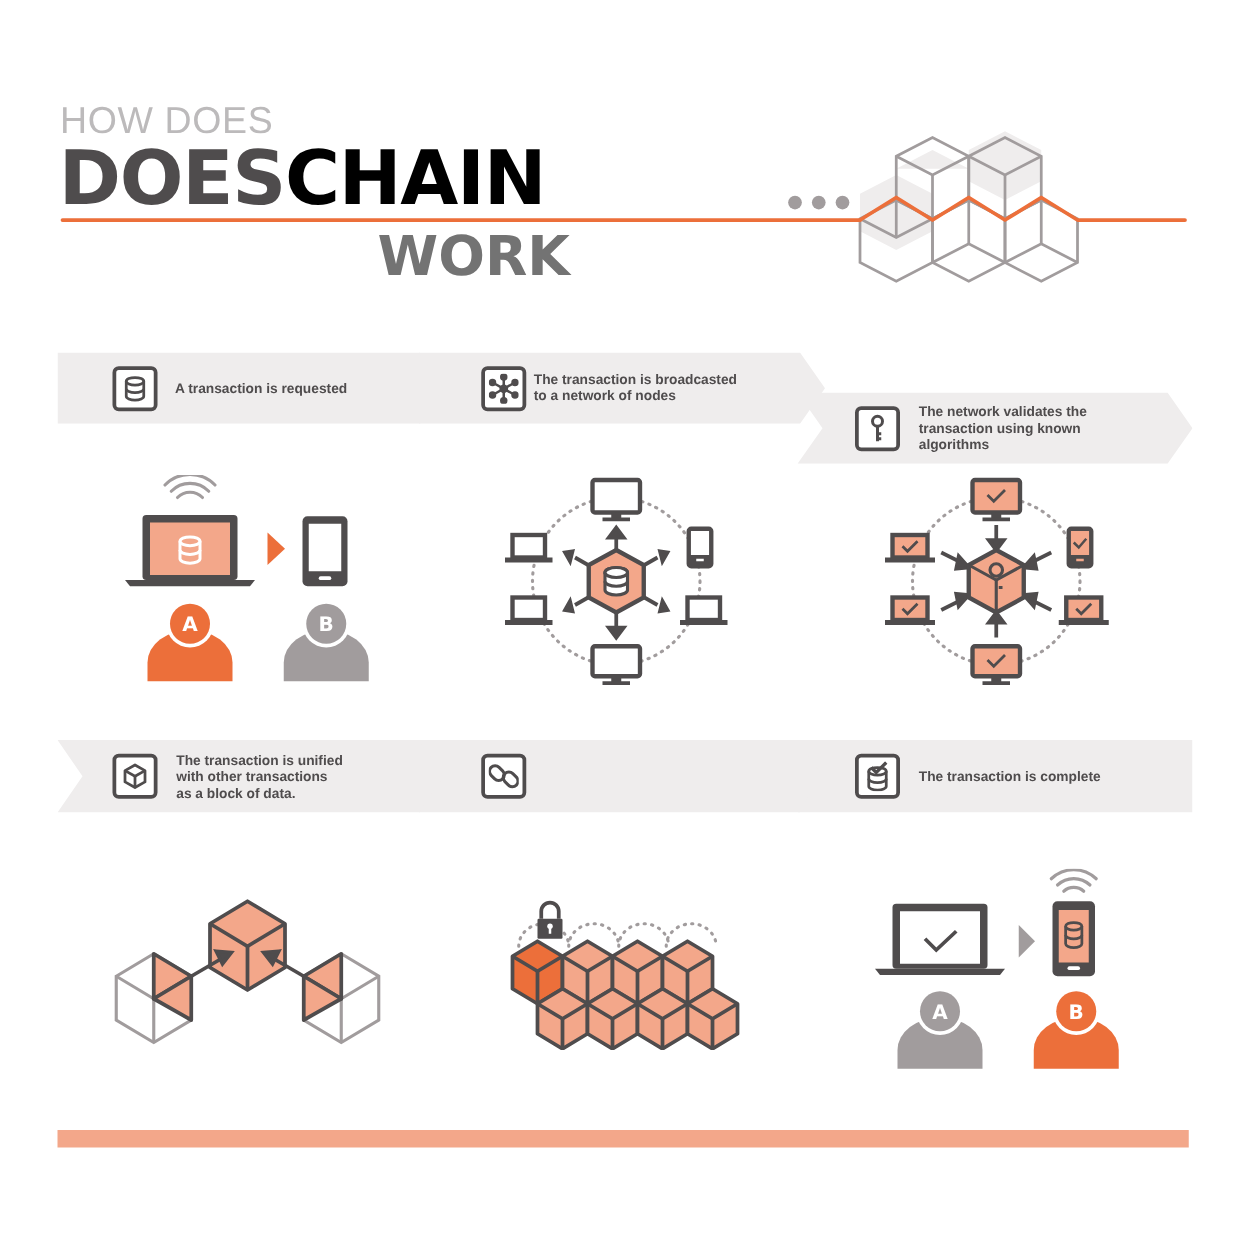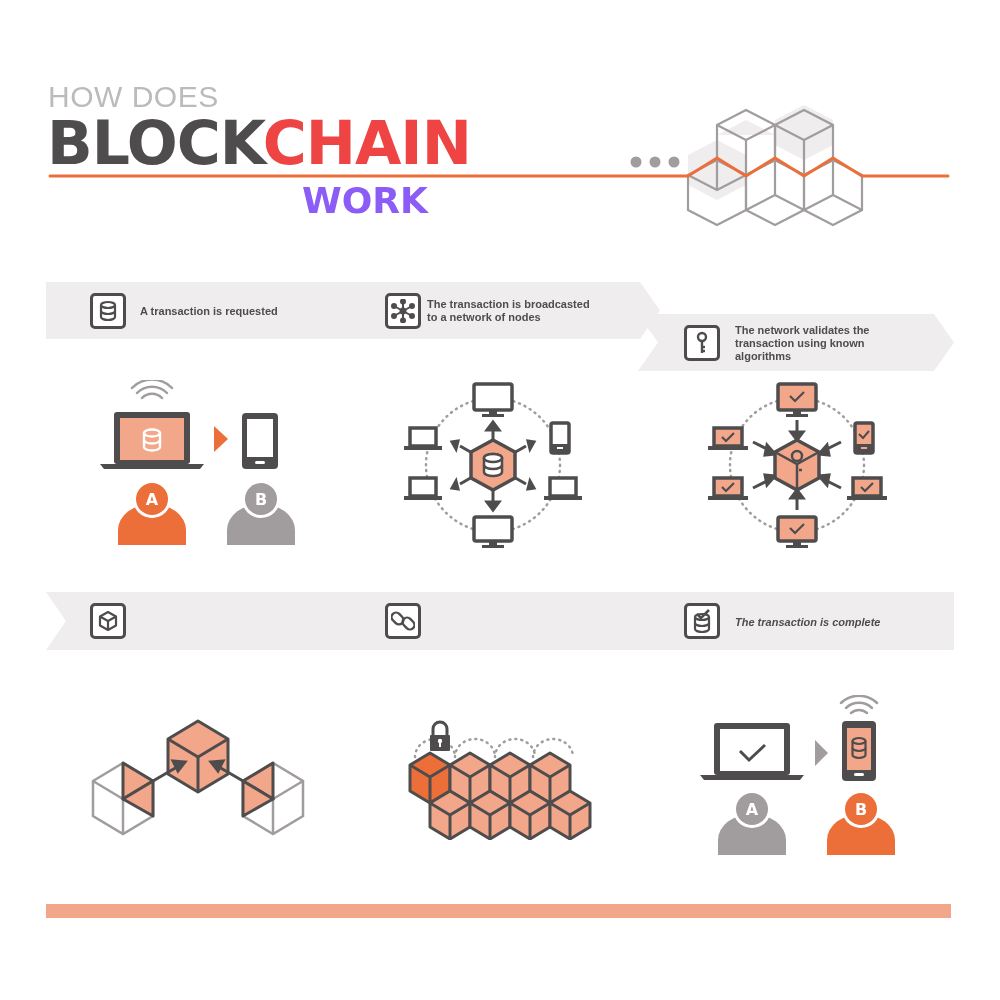--- a/index.html
+++ b/index.html
@@ -1,35 +1,35 @@
 <!DOCTYPE html>
 <html><head>
 <meta charset="utf-8">
 <style>
   html, body { margin: 0; padding: 0; background: #ffffff; }
   body { width: 1000px; height: 1000px; position: relative; overflow: hidden; font-family: "Liberation Sans", sans-serif; }
   .abs { position: absolute; }
   .title-how { left: 48px; top: 80px; font-size: 30px; color: #bcbabb; letter-spacing: 0.5px; font-family: "Liberation Sans", sans-serif; }
   .title-block { left: 47px; top: 108px; font-size: 60px; font-weight: bold; letter-spacing: -1px; line-height: 70px; font-family: "DejaVu Sans", sans-serif; }
   .title-block .b1 { color: #4f4c4d; }
-  .title-block .b2 { color: #ef4444; }
-  .title-work { left: 302px; top: 180px; font-size: 36px; font-weight: bold; color: #8b5cf6; font-family: "DejaVu Sans", sans-serif; }
+  .title-block .b2 { color: #000000; }
+  .title-work { left: 302px; top: 180px; font-size: 44px; font-weight: bold; color: #737373; font-family: "DejaVu Sans", sans-serif; }
   .banner { height: 57px; }
   .banner svg.bg { position: absolute; left: 0; top: 0; }
   .step-icon { position: absolute; width: 36px; height: 36px; border: 3px solid #4f4c4d; border-radius: 5px; box-sizing: border-box; background: #fff; display: flex; align-items: center; justify-content: center; }
   .step-text { position: absolute; font-size: 11px; font-weight: bold; color: #4f4c4d; line-height: 13px; white-space: pre-line; font-family: "Liberation Sans", sans-serif; }
   .bottom-bar { left: 46px; top: 904px; width: 905px; height: 14px; background: #f3a78a; }
   .badge-letter { font-family: "DejaVu Sans", sans-serif; font-weight: bold; font-size: 16px; fill: #fff; }
 </style>
 </head>
 <body>
 
 <div class="abs title-how">HOW DOES</div>
 <div class="abs title-block">
-  <span class="b1">BLOCK</span><span class="b2">CHAIN</span>
+  <span class="b1">DOES</span><span class="b2">CHAIN</span>
 </div>
 <div class="abs title-work">WORK</div>
 
 <svg class="abs" style="left:0;top:0" width="1000" height="240">
 
   <g fill="none" stroke="#a19c9d" stroke-width="2.2">
     <polygon points="717,135 746,120 775,135" fill="#efeded" stroke="none"></polygon>
     <polygon points="775,120 804,105 833,120 833,145 804,160 775,145" fill="#efeded" stroke="none"></polygon>
     <polygon points="688,155 717,140 746,155 746,185 717,200 688,185" fill="#efeded" stroke="none"></polygon>
 
@@ -277,37 +277,40 @@
     </svg>
   <div class="step-icon" style="left:44px;top:11px">
     <svg width="22" height="22" viewBox="0 0 22 22">
         <g fill="none" stroke="#4f4c4d" stroke-width="2.2" stroke-linejoin="round">
           <polygon points="11,2 19,6.5 19,15.5 11,20 3,15.5 3,6.5"></polygon>
           <polyline points="3,6.5 11,11 19,6.5"></polyline>
           <line x1="11" y1="11" x2="11" y2="20"></line>
         </g>
       </svg>
   </div>
+  <div class="step-text" style="left:95px;top:11px">The transaction is unified
+with other transactions
+as a block of data.</div>
 </div>
 
 <div class="abs banner" style="left:335px;top:592px;width:325px;">
   <svg class="bg" width="325" height="58">
       <polygon points="0,0 305,0 325,29 305,58 0,58 20,29" fill="#efeded"></polygon>
     </svg>
   <div class="step-icon" style="left:50px;top:11px">
     <svg width="24" height="24" viewBox="0 0 24 24">
         <g fill="none" stroke="#4f4c4d" stroke-width="2.4">
           <rect x="2" y="3" width="9" height="13" rx="4.5" transform="rotate(-45 6.5 9.5)"></rect>
           <rect x="13" y="8" width="9" height="13" rx="4.5" transform="rotate(-45 17.5 14.5)"></rect>
         </g>
       </svg>
   </div>
 </div>
 
-<div class="abs banner" style="left:638px;top:592px;width:316px;font-style:italic;">
+<div class="abs banner" style="left:638px;top:592px;width:316px;">
   <svg class="bg" width="316" height="58">
       <polygon points="0,0 316,0 316,58 0,58 20,29" fill="#efeded"></polygon>
     </svg>
   <div class="step-icon" style="left:46px;top:11px">
     <svg width="20" height="24" viewBox="0 0 20 24">
         <g fill="none" stroke="#4f4c4d" stroke-width="2.2">
           <ellipse cx="10" cy="8" rx="7" ry="3"></ellipse>
           <path d="M3,8 v12 a7,3 0 0 0 14,0 v-12"></path>
           <path d="M3,14 a7,3 0 0 0 14,0"></path>
           <polyline points="5,5 9,9 17,1" stroke-width="2.6"></polyline>

